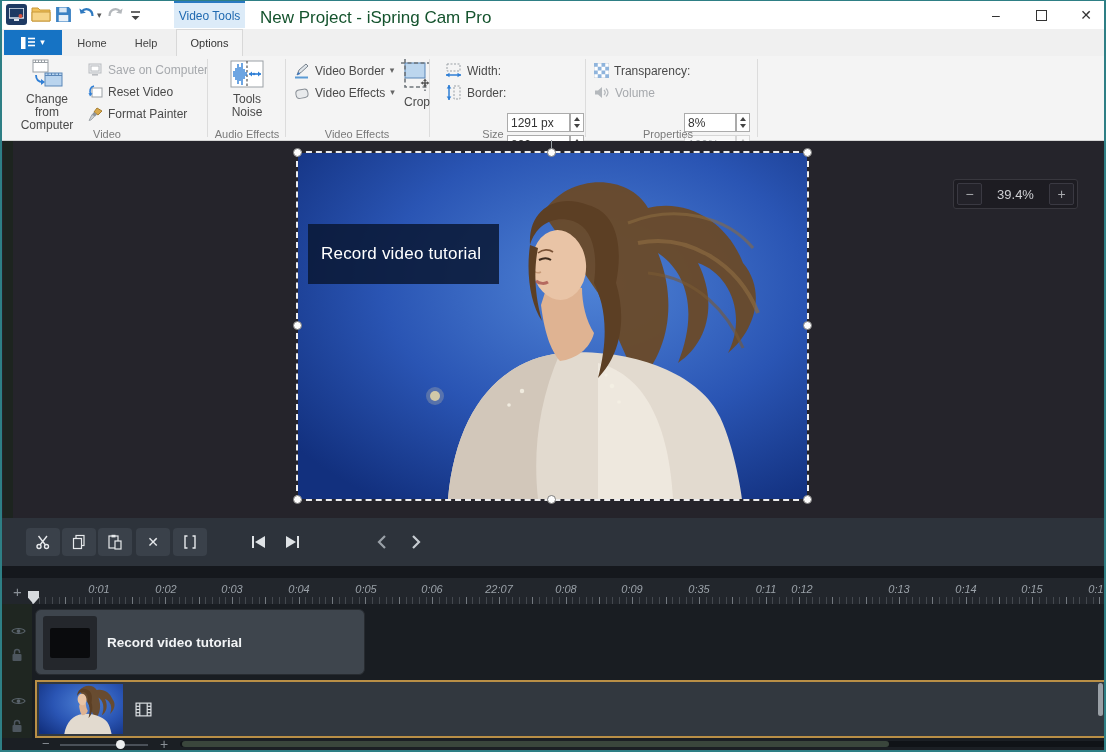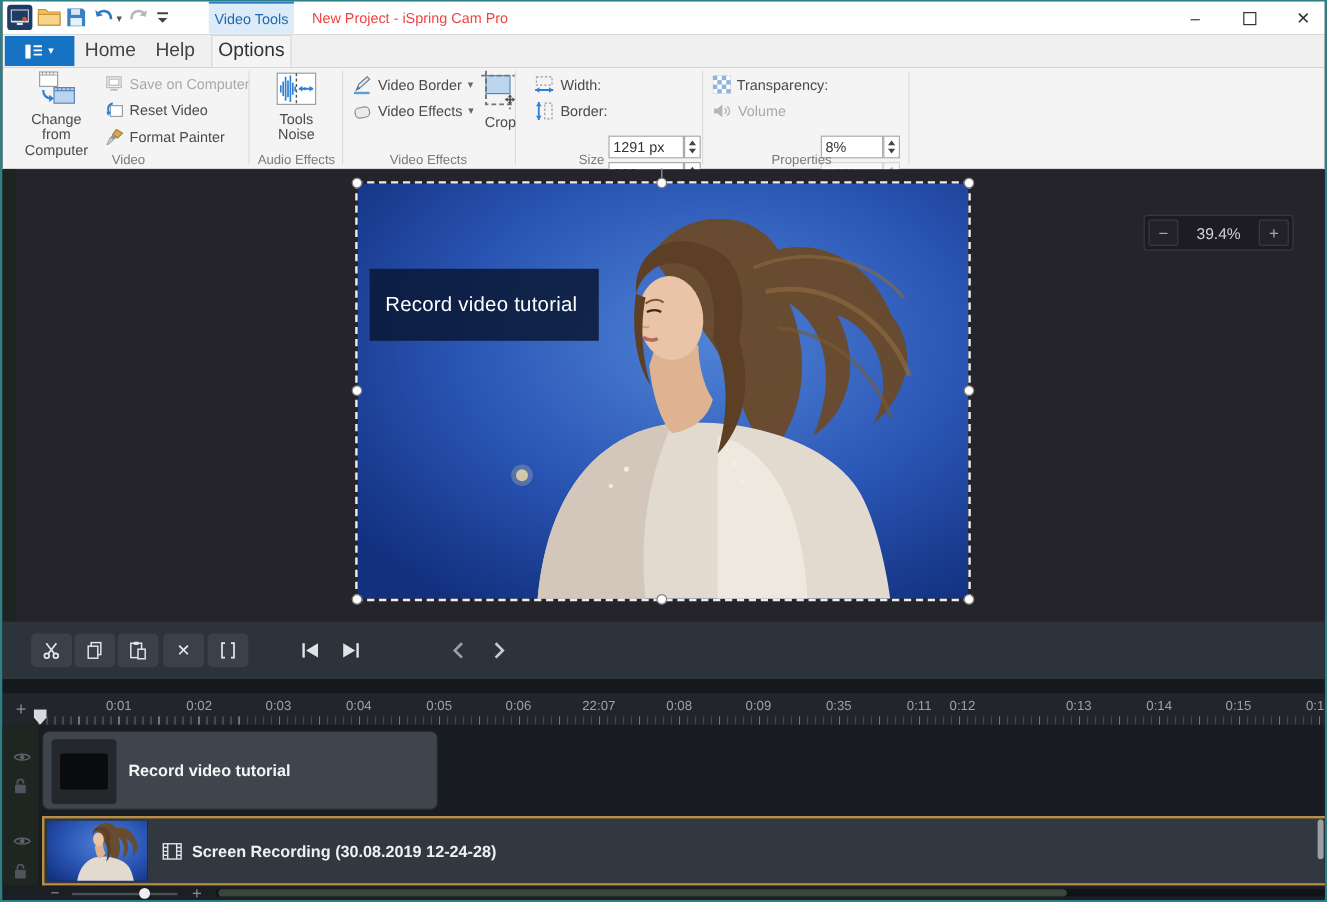--- a/index.html
+++ b/index.html
@@ -8,31 +8,31 @@
   .window { position:relative; width:1106px; height:752px; background:#25242b;
     border:2px solid #2e7f85; border-top-width:1px; overflow:hidden; }
 
   
   .titlebar { position:absolute; left:0; top:0; width:100%; height:28px; background:#ffffff; }
   .app-ic { position:absolute; left:4px; top:3px; width:21px; height:21px; background:#1f3a63; border-radius:3px; }
   .app-ic svg { position:absolute; left:3px; top:4px; }
   .ti { position:absolute; top:5px; }
   .vtools { position:absolute; left:172px; top:0; width:71px; height:27px; background:#dcebf8;
     border-top:2px solid #2a7ac2; color:#1f69b0; font-size:12px; display:flex; align-items:center; justify-content:center; }
-  .wtitle { position:absolute; left:258px; top:7px; font-size:12px; color:#ef4444; }
+  .wtitle { position:absolute; left:258px; top:7px; font-size:17px; color:#14532d; }
   .wbtn { position:absolute; top:3px; width:32px; height:22px; display:flex; align-items:center; justify-content:center;
     color:#333; font-size:14px; }
   .maxbox { width:11px; height:11px; border:1.4px solid #333; }
 
   
   .tabrow { position:absolute; left:0; top:28px; width:100%; height:27px; background:#f0f0f0; }
   .filebtn { position:absolute; left:2px; top:1px; width:58px; height:25px; background:#1673c4; display:flex;
     align-items:center; justify-content:center; gap:5px; color:#fff; }
   .tab { position:absolute; top:0; height:27px; display:flex; align-items:center; justify-content:center;
-    font-size:16px; color:#444; }
+    font-size:11px; color:#444; }
   .tab.active { background:#f4f4f4; border:1px solid #d8d8d8; border-bottom:none; color:#333; }
   .dd { font-size:9px; line-height:1; }
 
   
   .ribbon { position:absolute; left:0; top:55px; width:100%; height:85px; background:#f4f4f4;
     border-bottom:1px solid #d5d5d5; font-size:12px; color:#4a4a4a; }
   .gsep { position:absolute; top:3px; width:1px; height:78px; background:#dcdcdc; }
   .glabel { position:absolute; top:72px; font-size:11px; color:#7a7a7a; text-align:center; }
   .bigbtn { position:absolute; top:2px; display:flex; flex-direction:column; align-items:center; text-align:center;
     line-height:13px; }
@@ -73,21 +73,21 @@
   
   .playbar { position:absolute; left:0; top:517px; width:100%; height:48px; background:#2d333b; }
   .pb-btn { position:absolute; top:10px; width:34px; height:28px; background:#3a414a; border-radius:4px;
     display:flex; align-items:center; justify-content:center; color:#e6e9ec; }
   .pb-trans { position:absolute; top:10px; width:32px; height:28px; border-radius:4px;
     display:flex; align-items:center; justify-content:center; }
 
   
   .tl-topstrip { position:absolute; left:0; top:565px; width:100%; height:12px; background:#15181d; }
   .ruler { position:absolute; left:0; top:577px; width:100%; height:26px; background:#22262c; }
-  .ruler .tick-label { position:absolute; top:5px; transform:translateX(-50%); font-size:11px; color:#9aa1a8; }
+  .ruler .tick-label { position:absolute; top:5px; transform:translateX(-50%); font-size:11px; color:#9aa1a8;font-style:italic; }
   .ruler .ticks { position:absolute; left:30px; right:0; bottom:0; height:7px;
     background:
       repeating-linear-gradient(to right, rgba(154,161,168,.55) 0 1px, transparent 1px 33.35px),
       repeating-linear-gradient(to right, rgba(154,161,168,.28) 0 1px, transparent 1px 6.67px);
     background-position:bottom; }
   .add-track { position:absolute; left:7px; top:582px; width:17px; height:17px; color:#8a9097; font-size:15px;
     display:flex; align-items:center; justify-content:center; }
   .playhead { position:absolute; left:26px; top:590px; width:11px; height:13px; background:#d7dade;
     clip-path:polygon(0 0,100% 0,100% 52%,50% 100%,0 52%); }
   .tracks { position:absolute; left:0; top:603px; width:100%; height:134px; background:#191d22; }
@@ -573,21 +573,20 @@
             <line x1="4.5" y1="1" x2="4.5" y2="13"></line>
             <line x1="11.5" y1="1" x2="11.5" y2="13"></line>
             <line x1="1" y1="4" x2="4.5" y2="4"></line>
             <line x1="1" y1="7" x2="4.5" y2="7"></line>
             <line x1="1" y1="10" x2="4.5" y2="10"></line>
             <line x1="11.5" y1="4" x2="15" y2="4"></line>
             <line x1="11.5" y1="7" x2="15" y2="7"></line>
             <line x1="11.5" y1="10" x2="15" y2="10"></line>
           </g>
         </svg>
-      <span class="c2label">Screen Recording (30.08.2019 12-24-28)</span>
     </div>
     <div class="vscroll"></div>
   </div>
 
   <div class="bottombar">
     <span class="bz-minus">−</span>
     <div class="bz-line"></div>
     <div class="bz-thumb"></div>
     <span class="bz-plus">+</span>
     <div class="hscroll-track">

